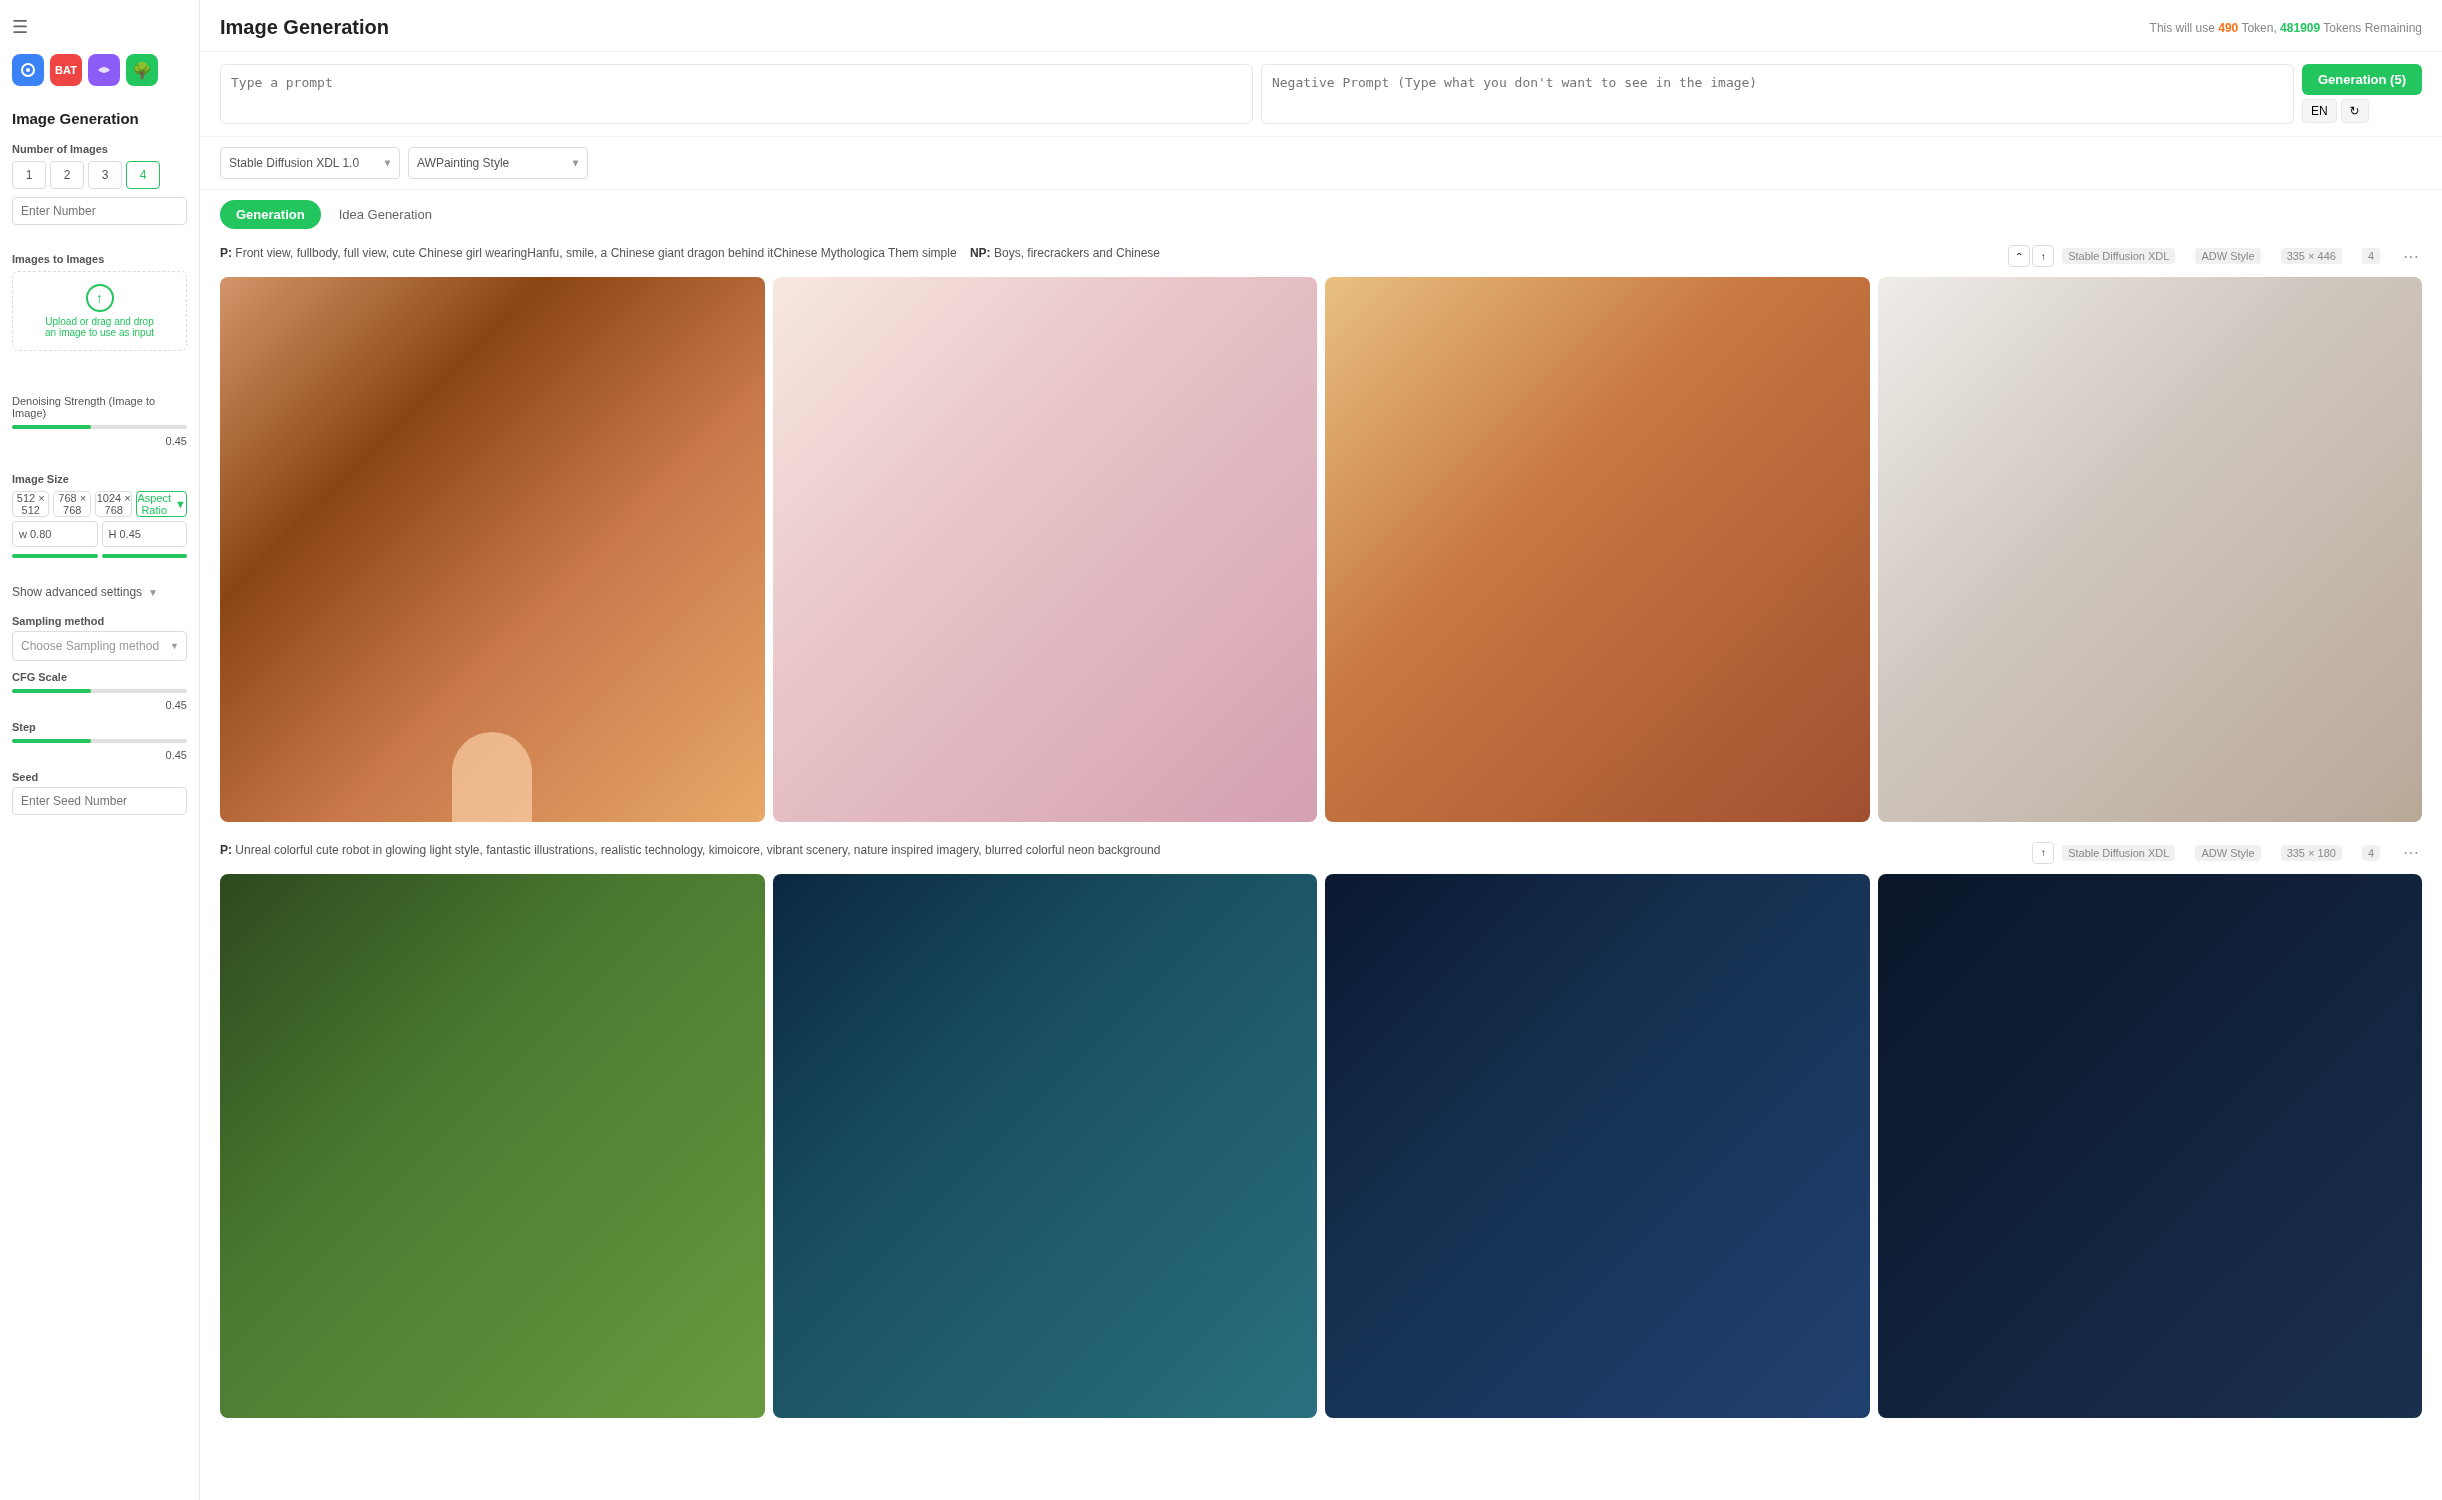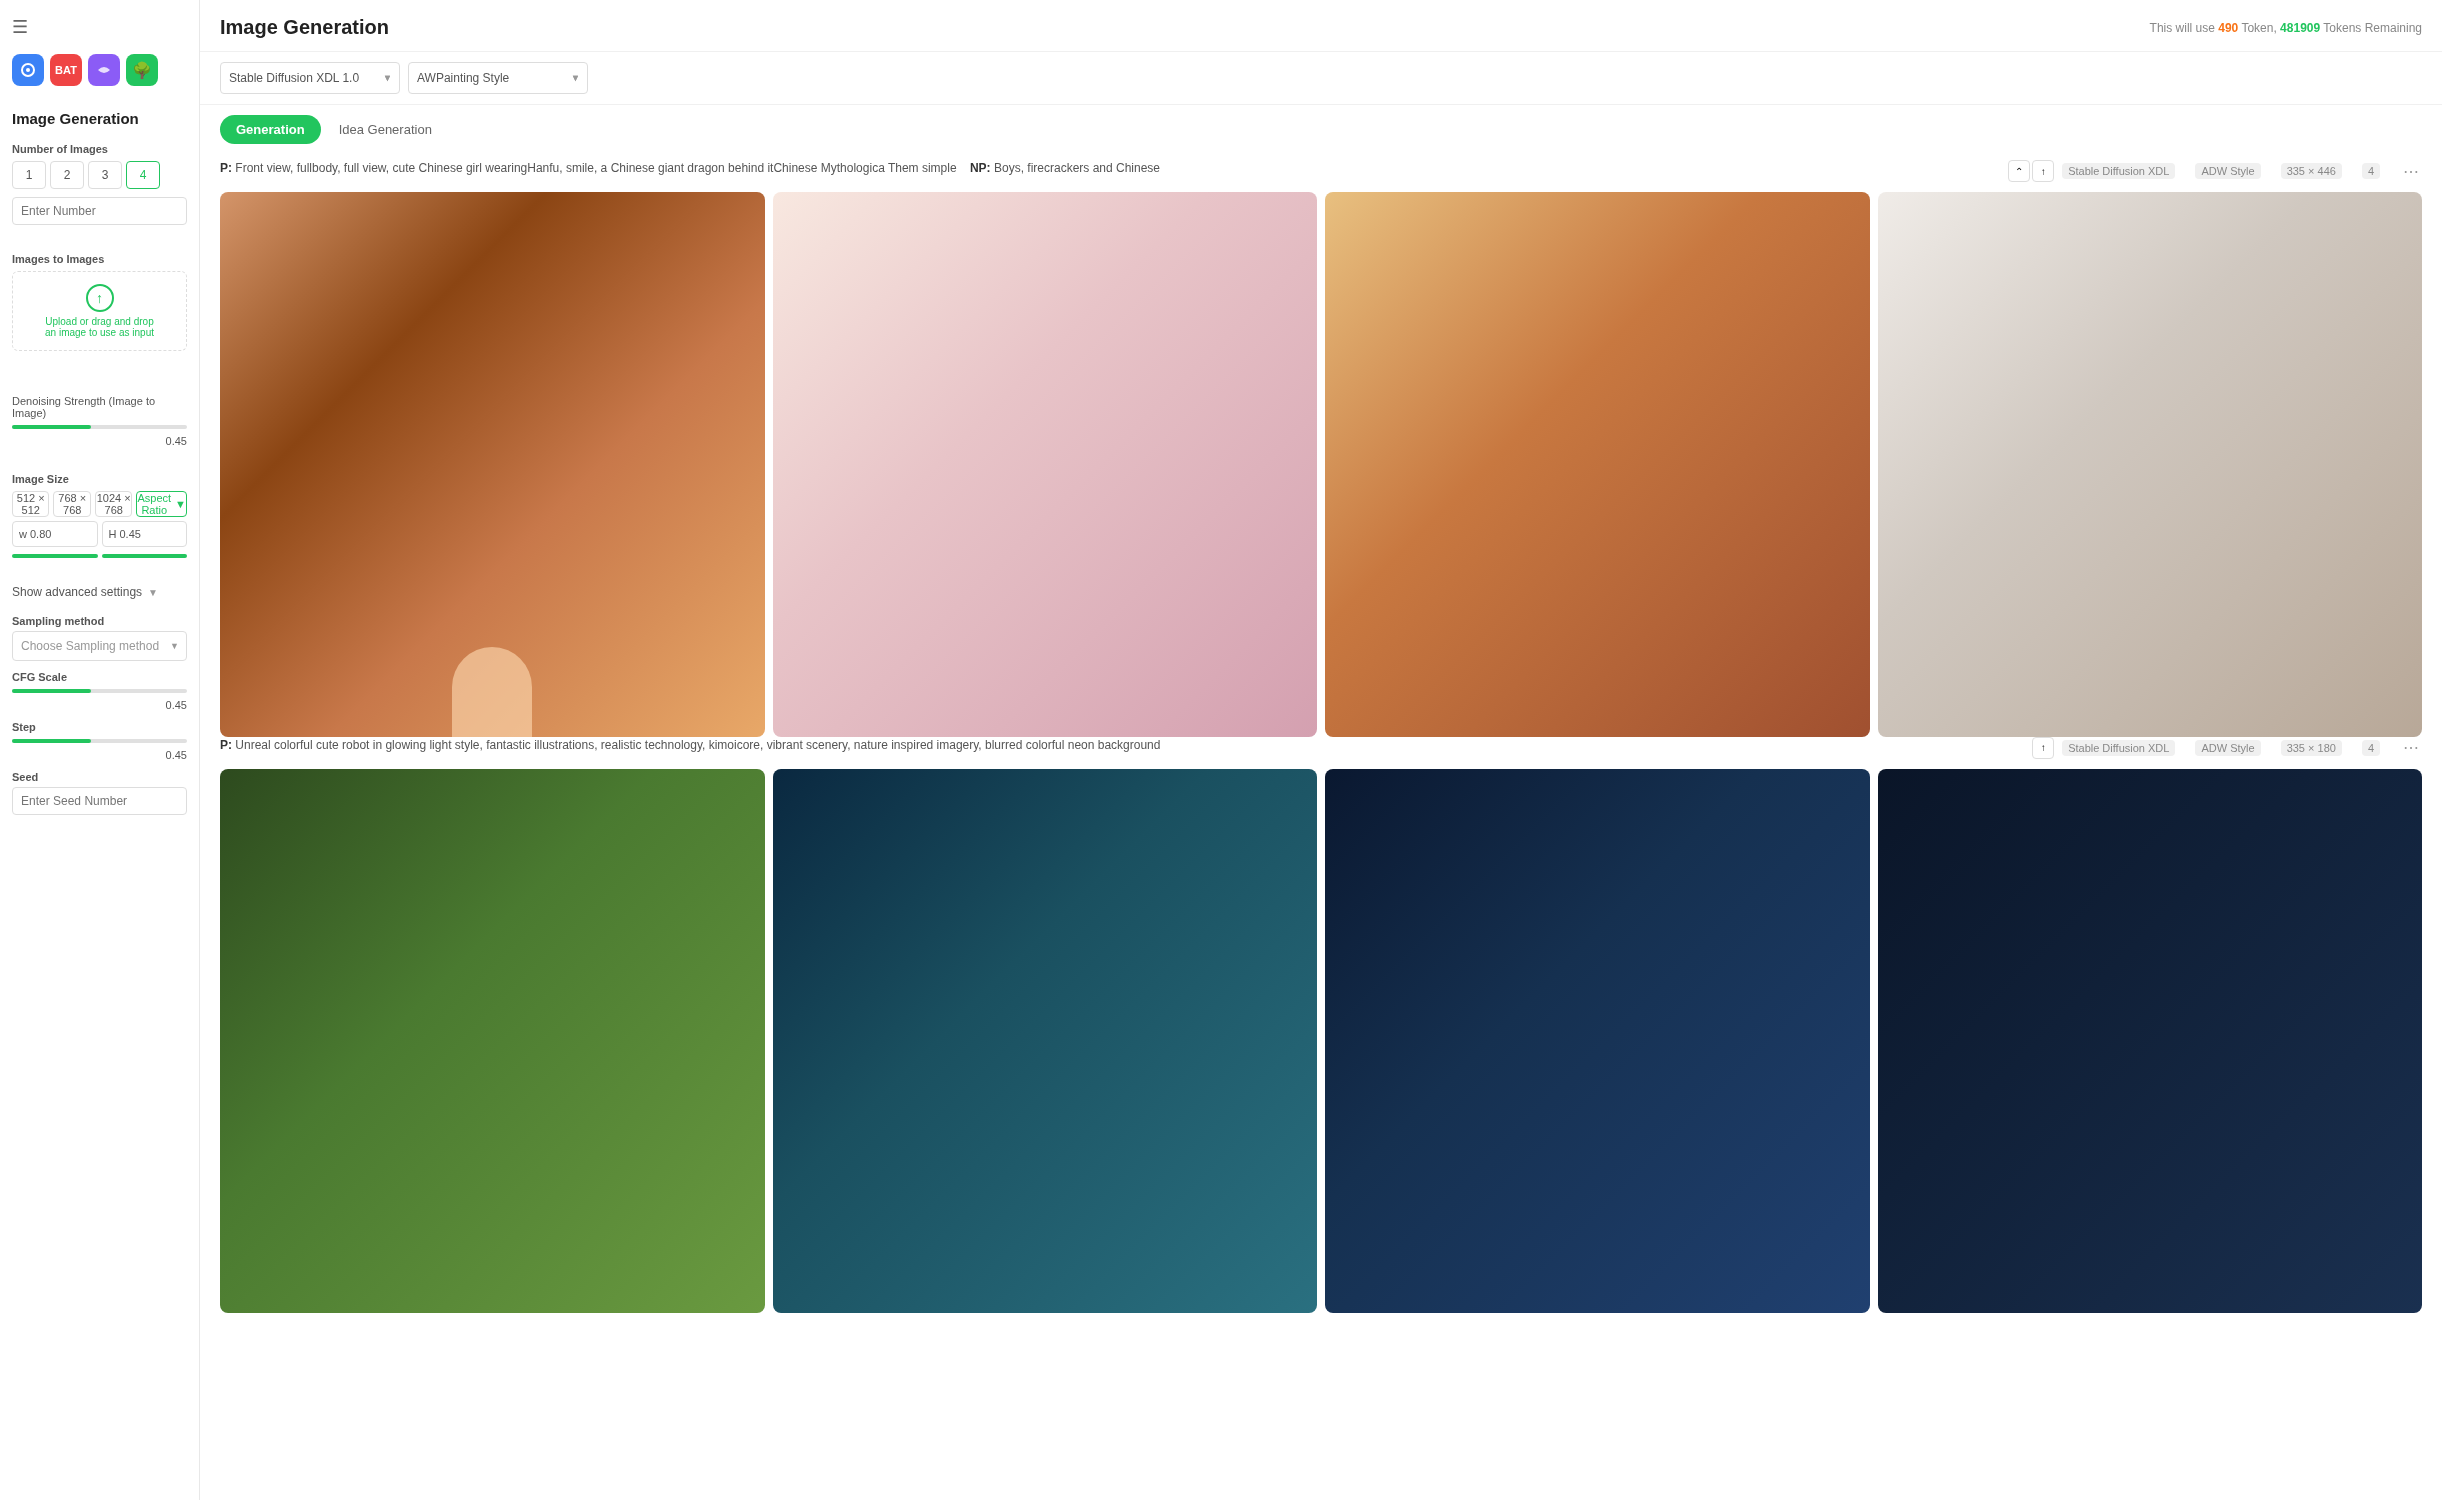--- a/index.html
+++ b/index.html
@@ -73,21 +73,21 @@
     .select-wrapper { position: relative; display: inline-flex; align-items: center; }
     .select-wrapper::after { content: '▼'; position: absolute; right: 8px; font-size: 9px; color: #999; pointer-events: none; }
     .select-wrapper select { padding-right: 24px; }
 
     .tabs-row { display: flex; gap: 2px; padding: 10px 20px 0; }
     .tab { padding: 7px 16px; border-radius: 20px; font-size: 13px; cursor: pointer; border: none; background: transparent; color: #666; }
     .tab.active { background: #22c55e; color: #fff; font-weight: 600; }
 
     .content-area { padding: 16px 20px; }
 
-    .gen-group { }
+    .gen-group { margin-bottom: 20px; }
     .gen-group-header { display: flex; align-items: flex-start; gap: 8px; margin-bottom: 10px; }
     .prompt-text { font-size: 12px; color: #555; flex: 1; line-height: 1.4; }
     .prompt-label { font-weight: 600; color: #333; }
     .np-label { font-weight: 600; color: #333; }
     .meta-badges { display: flex; gap: 20px; align-items: center; flex-shrink: 0; }
     .badge { font-size: 11px; color: #888; background: #f0f0f0; border-radius: 4px; padding: 2px 6px; }
     .arrow-btns { display: flex; gap: 2px; }
     .arrow-btn { width: 22px; height: 22px; border: 1px solid #ddd; border-radius: 4px; background: #fff; cursor: pointer; font-size: 10px; display: flex; align-items: center; justify-content: center; }
     .more-btn { width: 22px; height: 22px; border: none; background: transparent; cursor: pointer; font-size: 16px; color: #999; }
 
@@ -221,20 +221,31 @@
     <h1 class="main-title">Image Generation</h1>
     <div class="token-info">
       <span>This will use</span>
       <span class="orange">490</span>
       <span>Token,</span>
       <span class="green">481909</span>
       <span>Tokens Remaining</span>
     </div>
   </div>
 
+  <div class="prompt-area">
+    <textarea class="prompt-input" placeholder="Type a prompt" style=""></textarea>
+    <textarea class="neg-prompt-input" placeholder="Negative Prompt (Type what you don't want to see in the image)" style=""></textarea>
+    <div class="prompt-actions">
+      <button class="gen-btn">Generation (5)</button>
+      <div style="display:flex;gap:4px;">
+        <button class="lang-btn">EN</button>
+        <button class="reset-btn">↻</button>
+      </div>
+    </div>
+  </div>
 
   <div class="model-row">
     <div class="select-wrapper">
       <select class="model-select">
         <option>Stable Diffusion XDL 1.0</option>
         <option>Stable Diffusion XDL 2.0</option>
       </select>
       <span style="position:absolute;right:8px;font-size:9px;color:#999;pointer-events:none;">▼</span>
     </div>
     <div class="select-wrapper">

